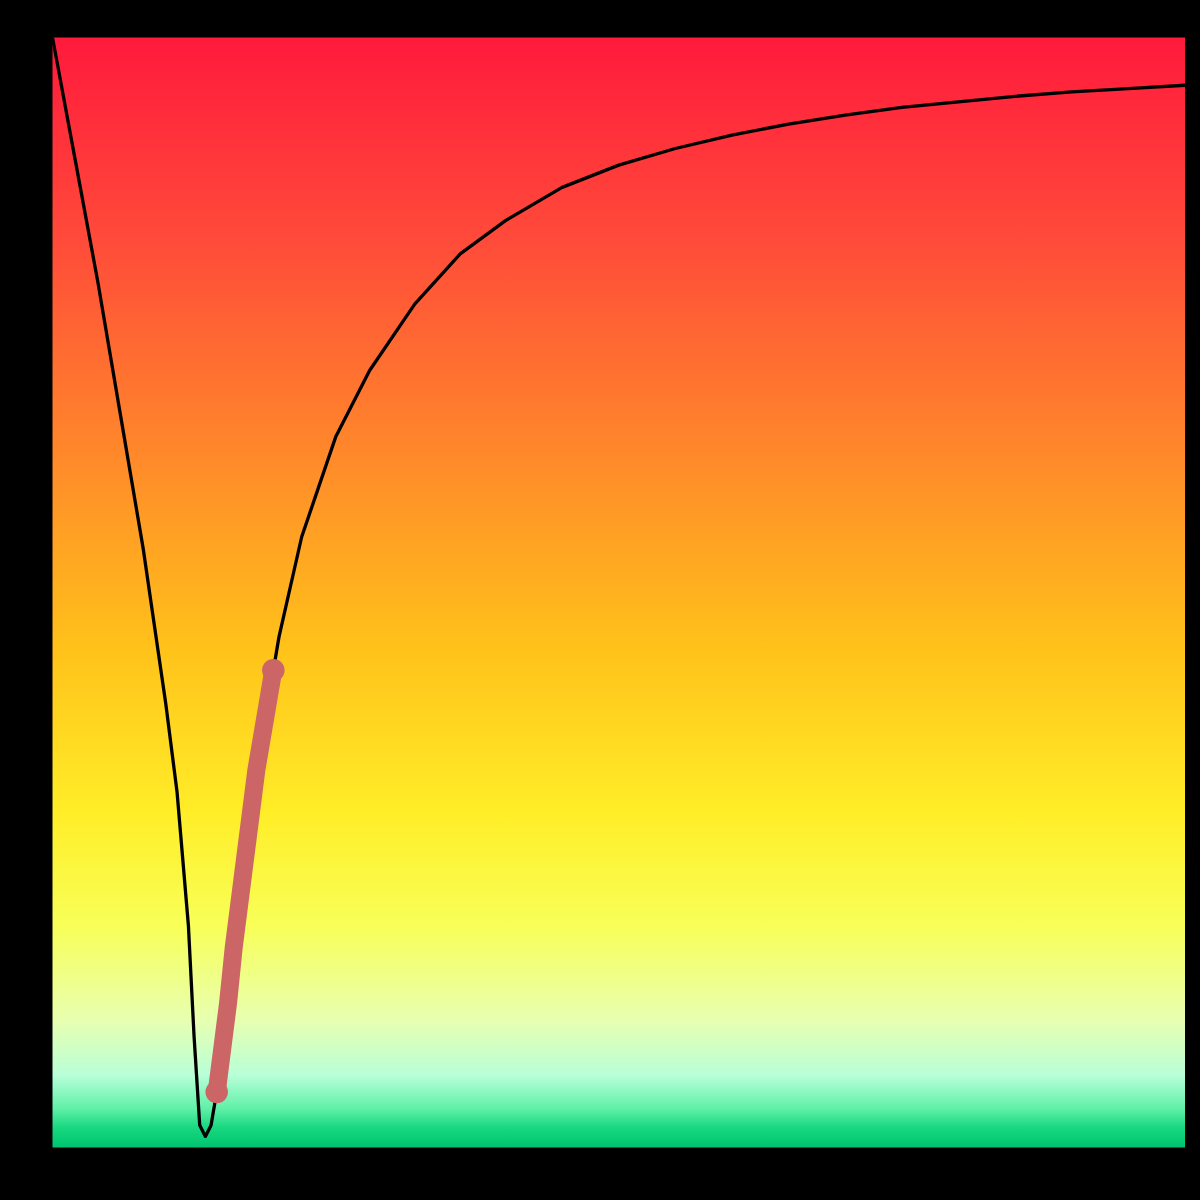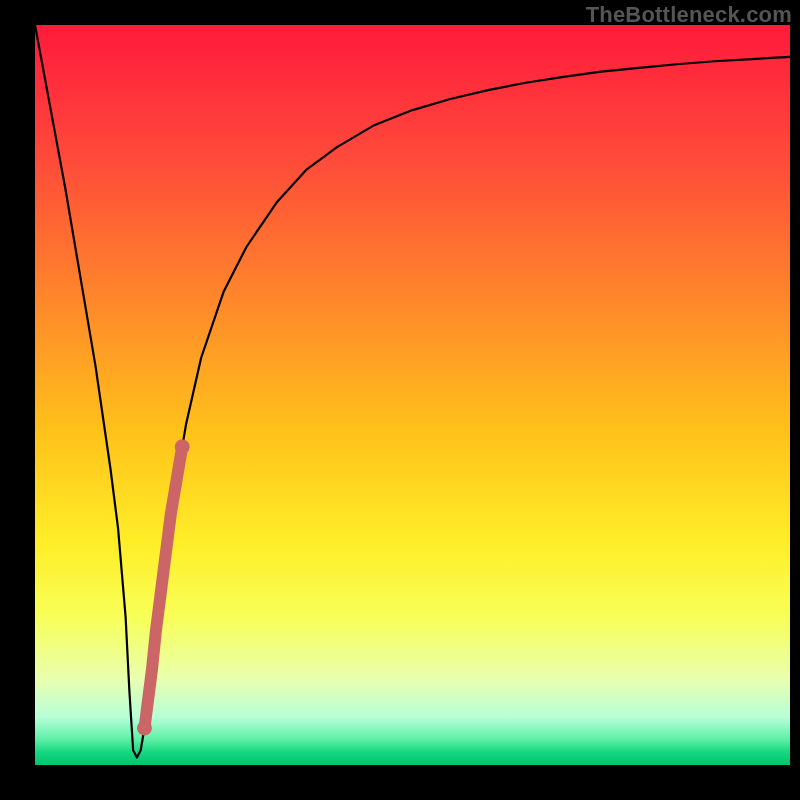--- a/index.html
+++ b/index.html
@@ -29,21 +29,20 @@
   }
   svg {
     position: absolute;
     top: 0;
     left: 0;
   }
 </style>
 </head>
 <body>
 <div class="container">
-  <div class="attribution">TheBottleneck.com</div>
   <svg id="chart-svg" width="800" height="800" viewBox="0 0 800 800">
       <defs>
         <linearGradient id="bg-grad" x1="0" y1="0" x2="0" y2="1">
           <stop offset="0%" stop-color="#ff1a3c"></stop>
           <stop offset="18%" stop-color="#ff4a3a"></stop>
           <stop offset="38%" stop-color="#ff8a2a"></stop>
           <stop offset="55.00000000000001%" stop-color="#ffc21a"></stop>
           <stop offset="70%" stop-color="#ffee28"></stop>
           <stop offset="80%" stop-color="#f8ff58"></stop>
           <stop offset="88.5%" stop-color="#e8ffb0"></stop>

